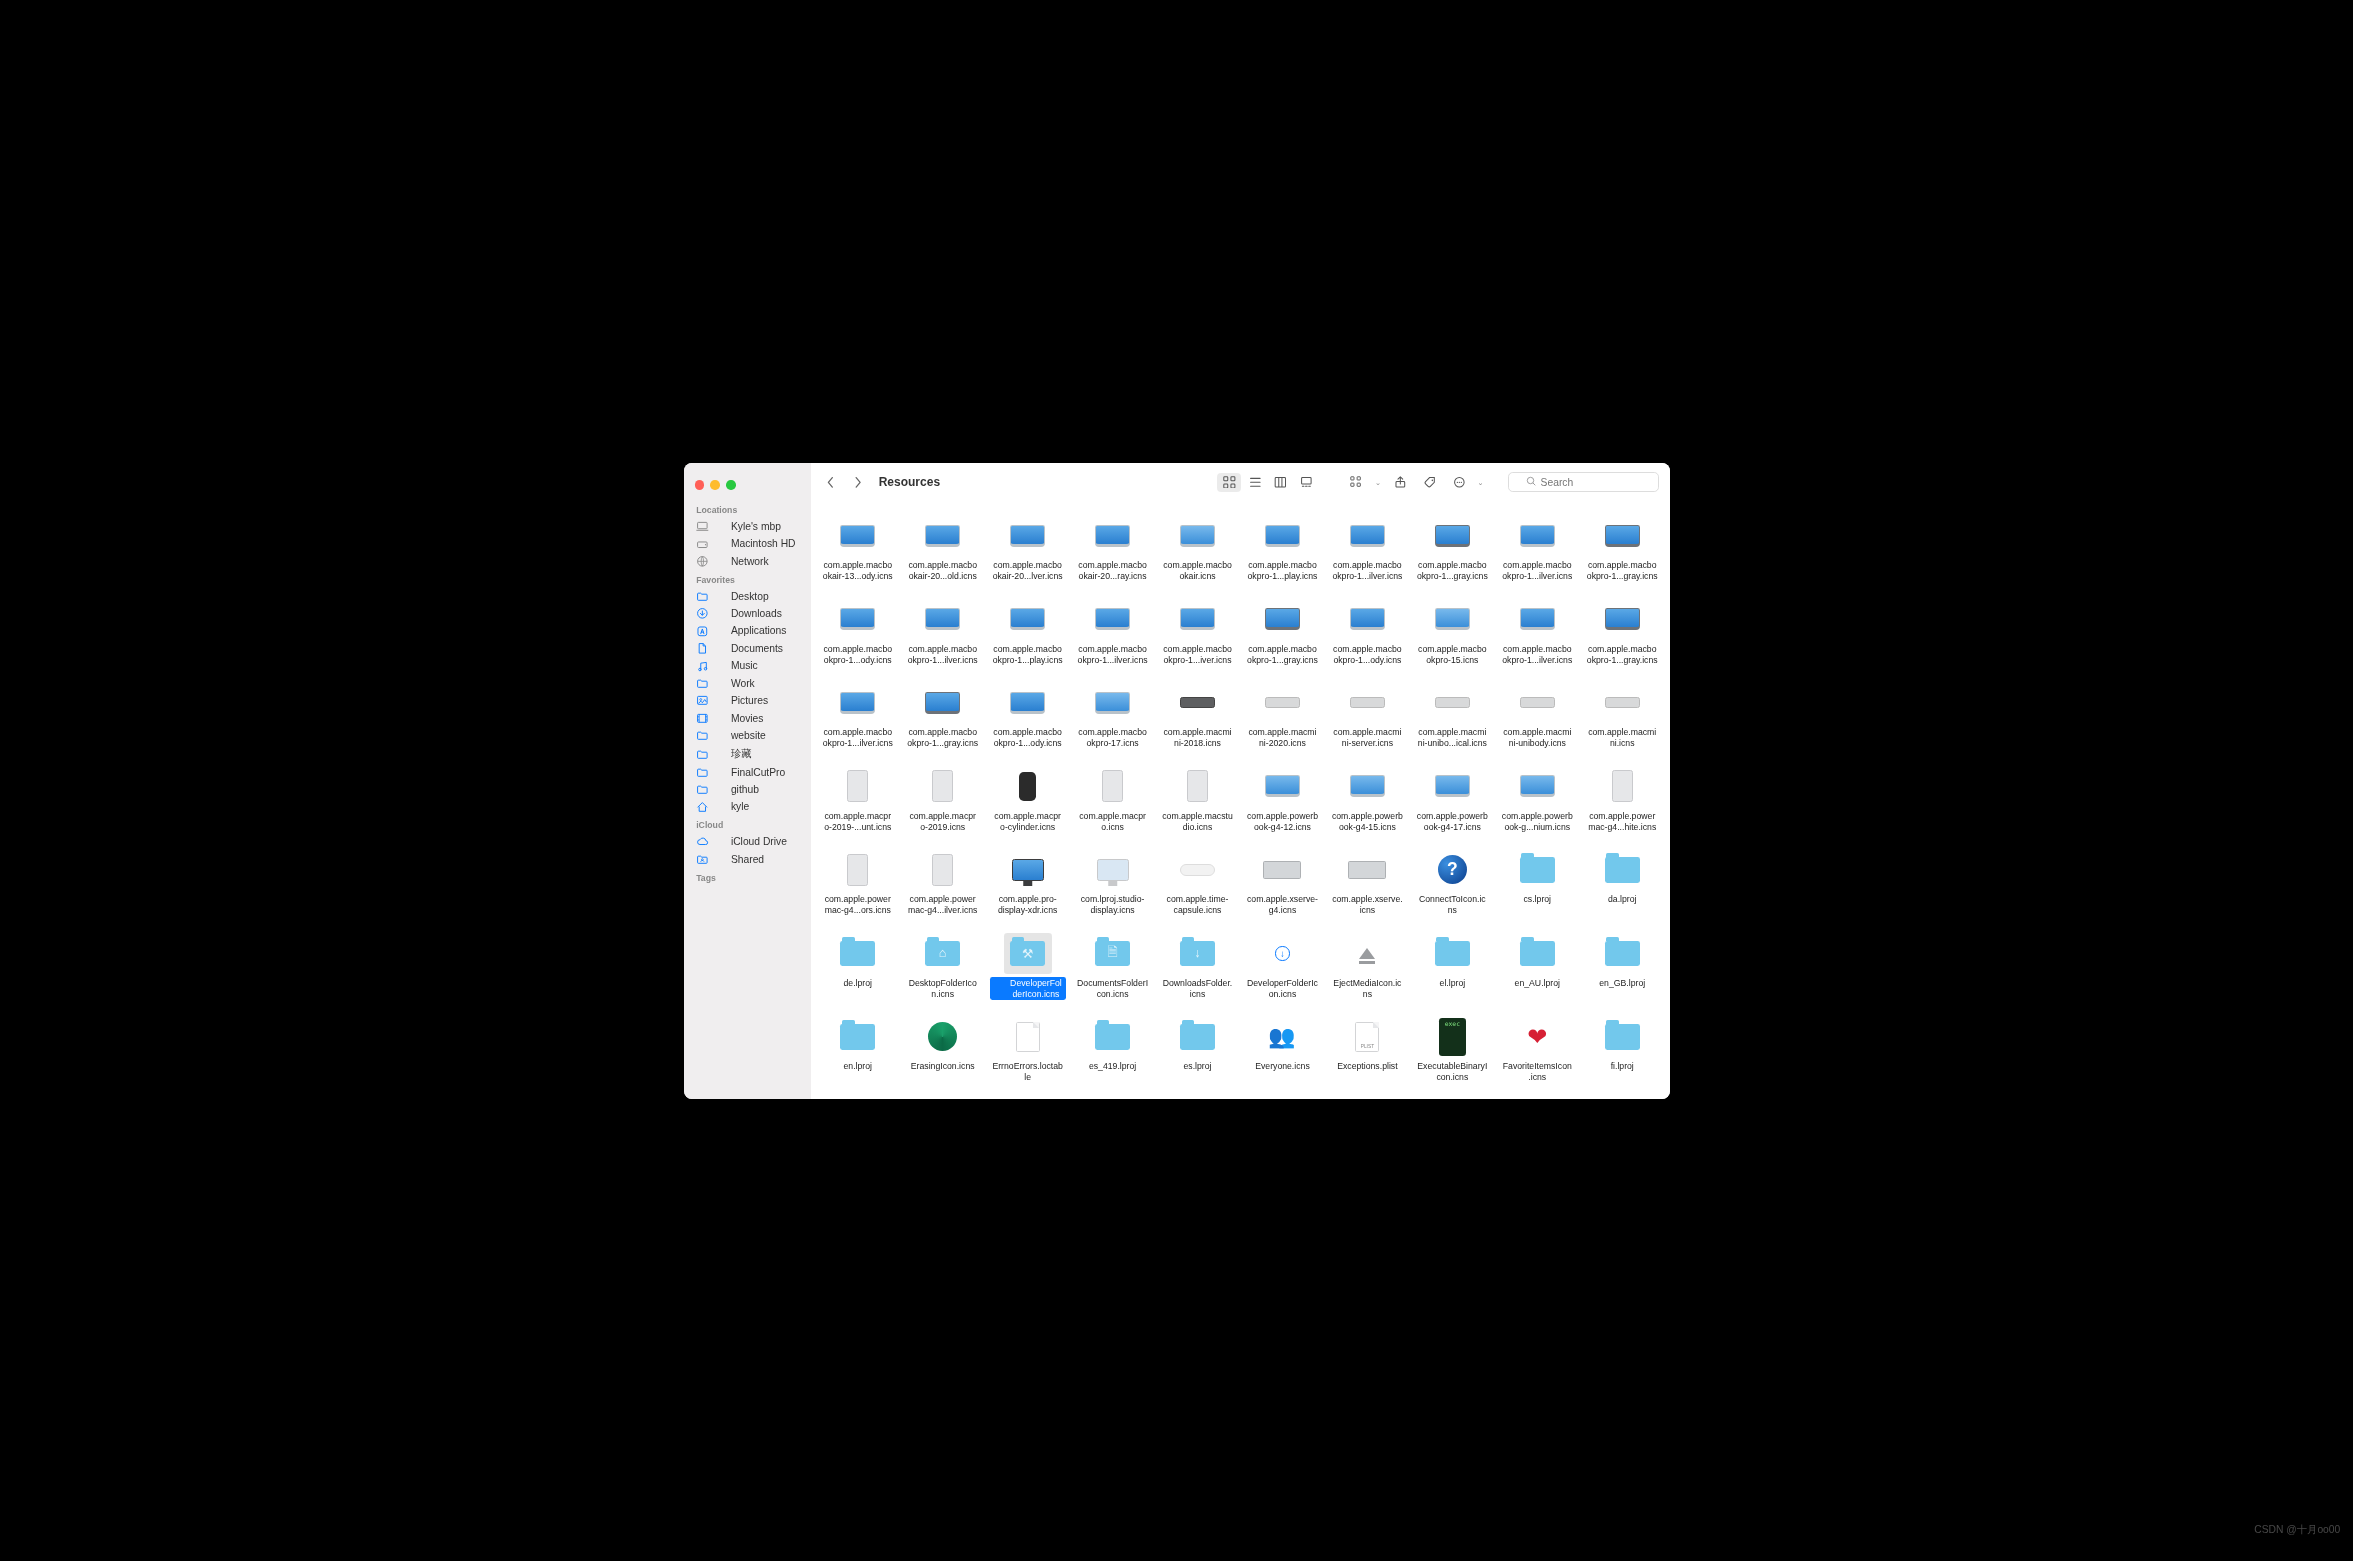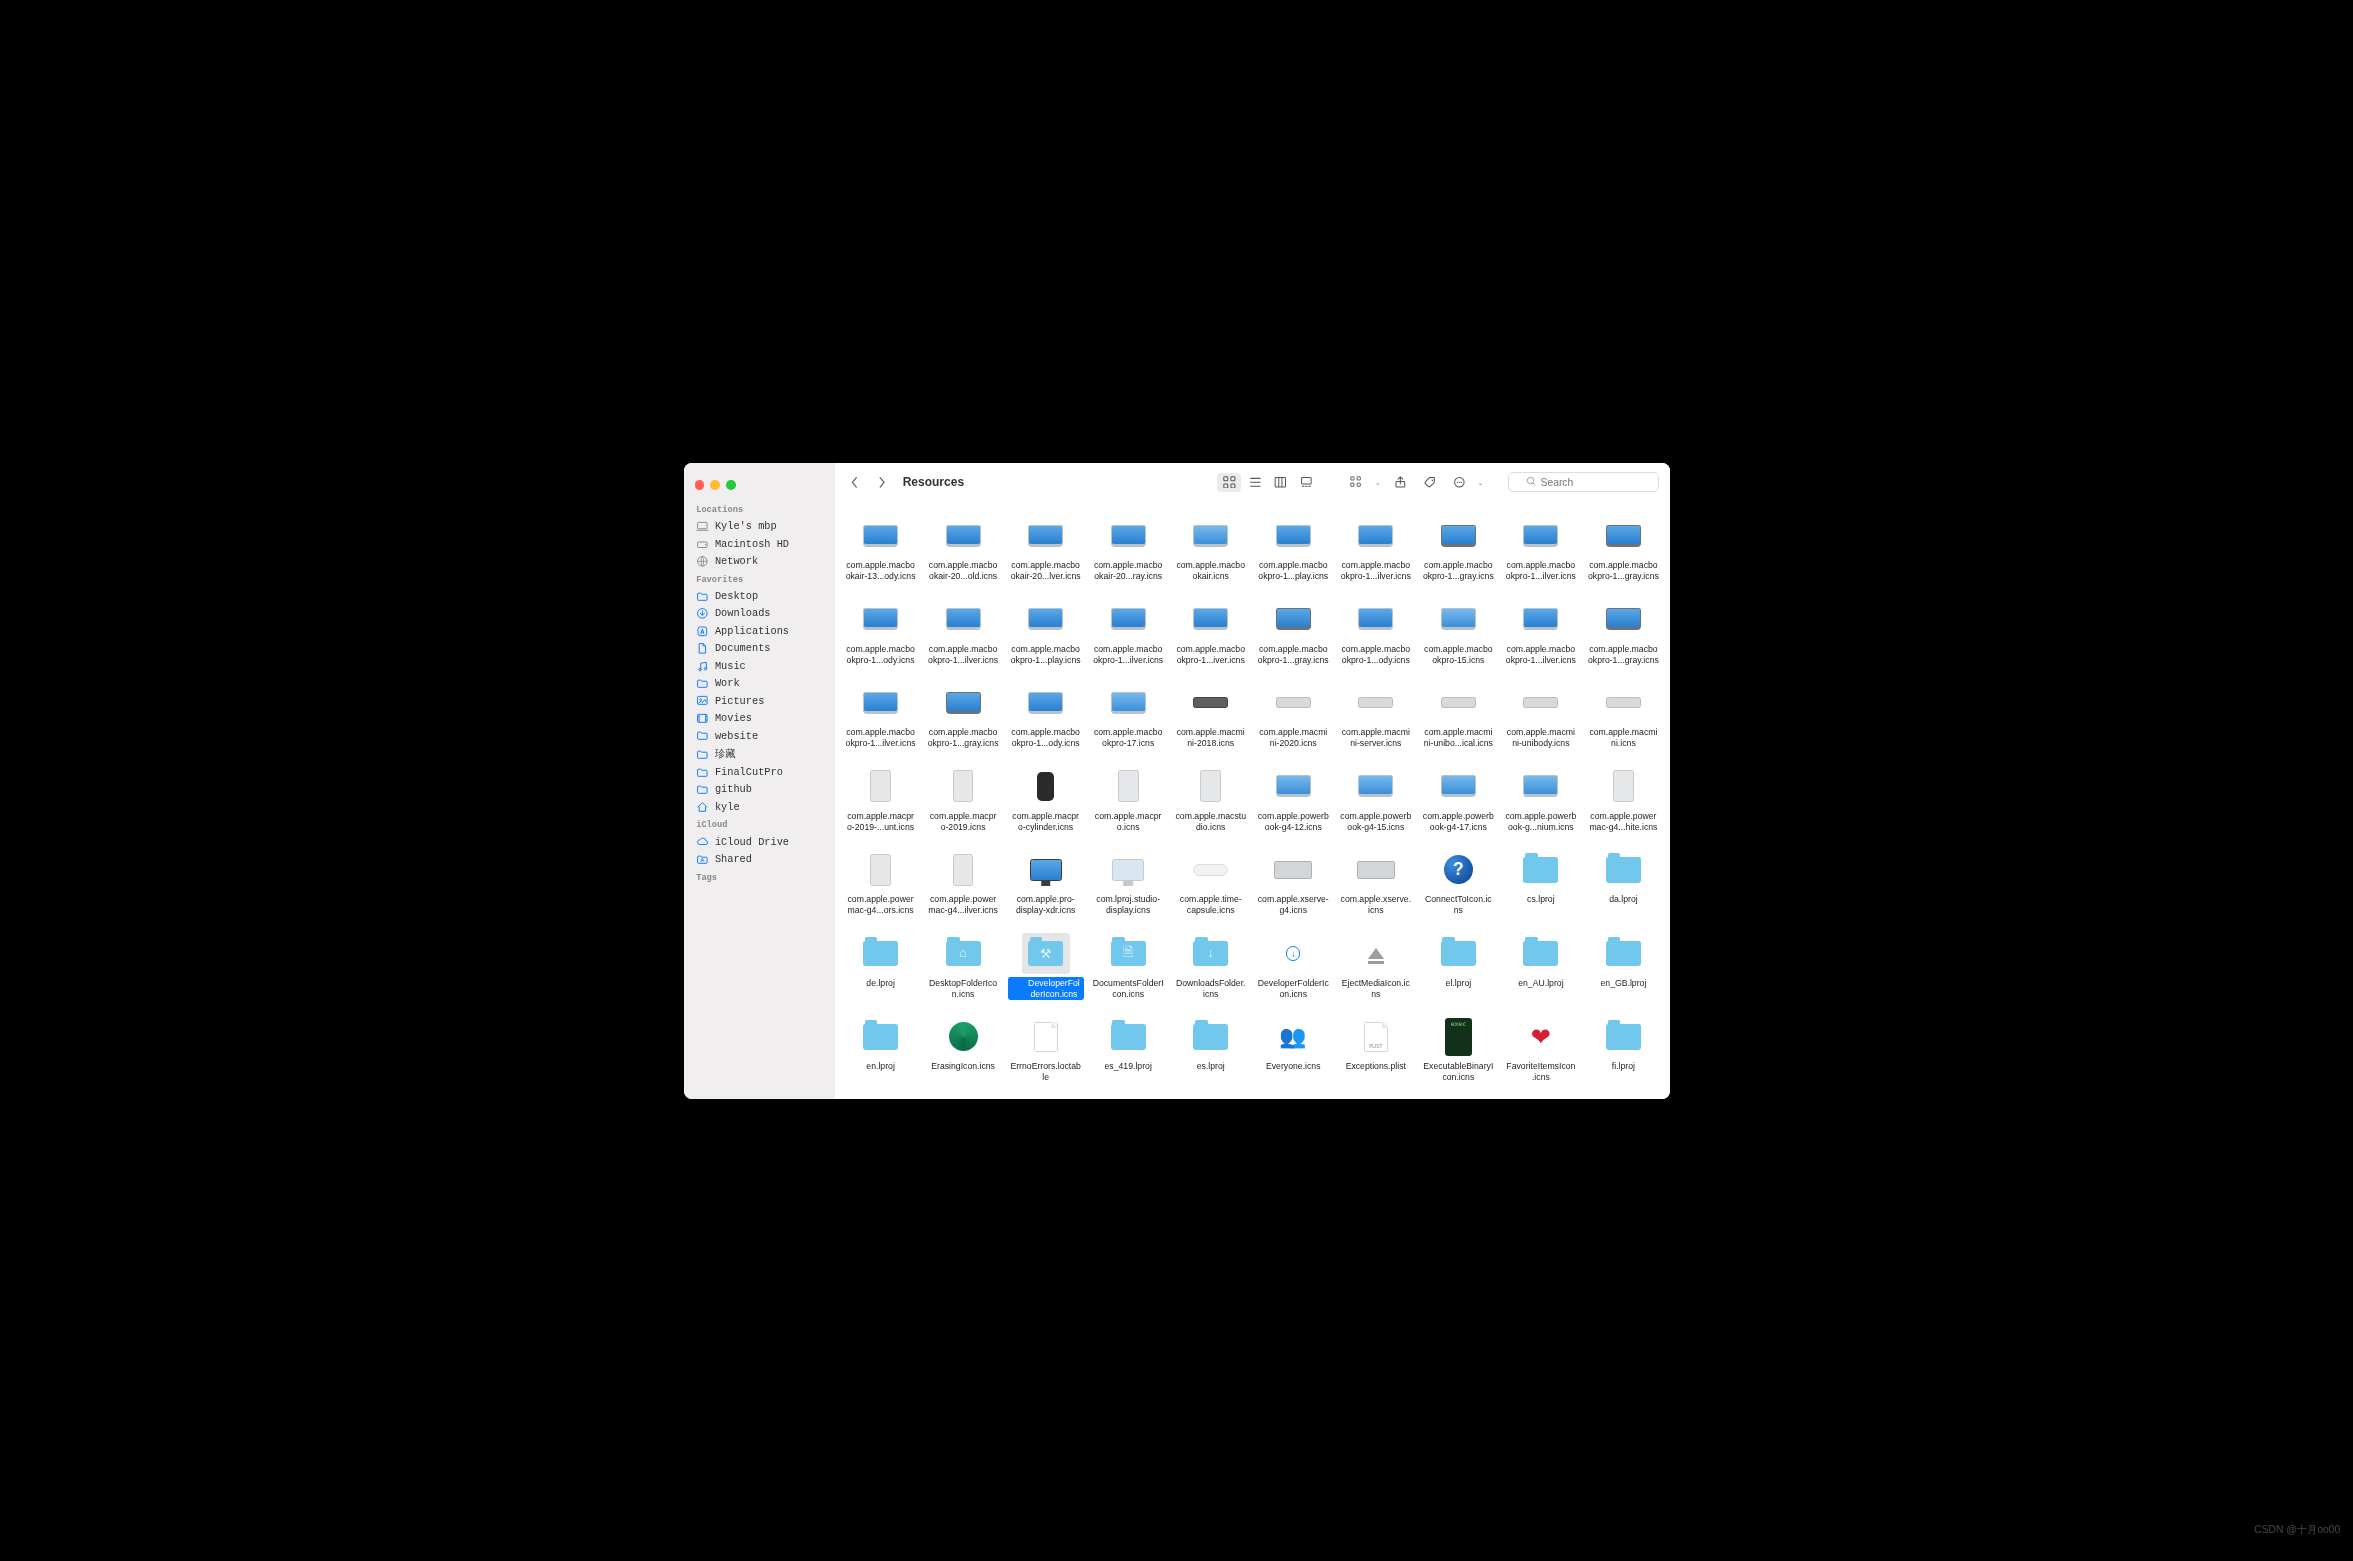--- a/index.html
+++ b/index.html
@@ -18,46 +18,45 @@
     width: 986px;
     height: 636px;
     background: #fff;
     border-radius: 8px;
     overflow: hidden;
     display: flex;
     box-shadow: 0 8px 32px rgba(0,0,0,.5);
     position: relative;
   }
   .sidebar {
-    width: 151px;
+    width: 127px;
     background: #f0eeef;
     padding: 8px 0 8px 0;
     overflow-y: auto;
     flex-shrink: 0;
-    font-family: Liberation Mono, monospace;
   }
   .traffic {
     display: flex;
     gap: 6.4px;
     padding: 9.5px 11px 11px;
   }
   .dot { width: 9.5px; height: 9.5px; border-radius: 50%; }
   .red { background: #ff5f57; }
   .yellow { background: #febc2e; }
   .green { background: #28c840; }
   .group-label {
     font-size: 8.7px;
     color: #888;
     font-weight: 600;
     padding: 4.8px 12.7px 2.4px;
   }
   .side-item {
     display: flex;
     align-items: center;
-    gap: 6px;
+    gap: 22px;
     padding: 2.4px 12.7px;
     font-size: 10.3px;
     color: #333;
     cursor: default;
   }
   .side-icon {
     width: 12.7px; height: 12.7px;
     flex-shrink: 0;
     color: #0a7aff;
     display: inline-flex;

